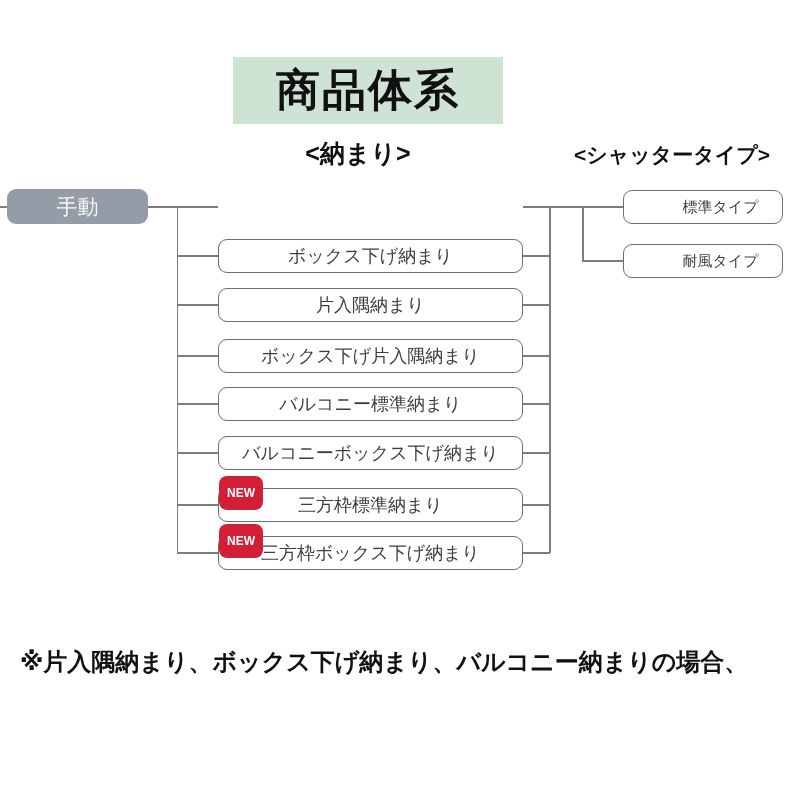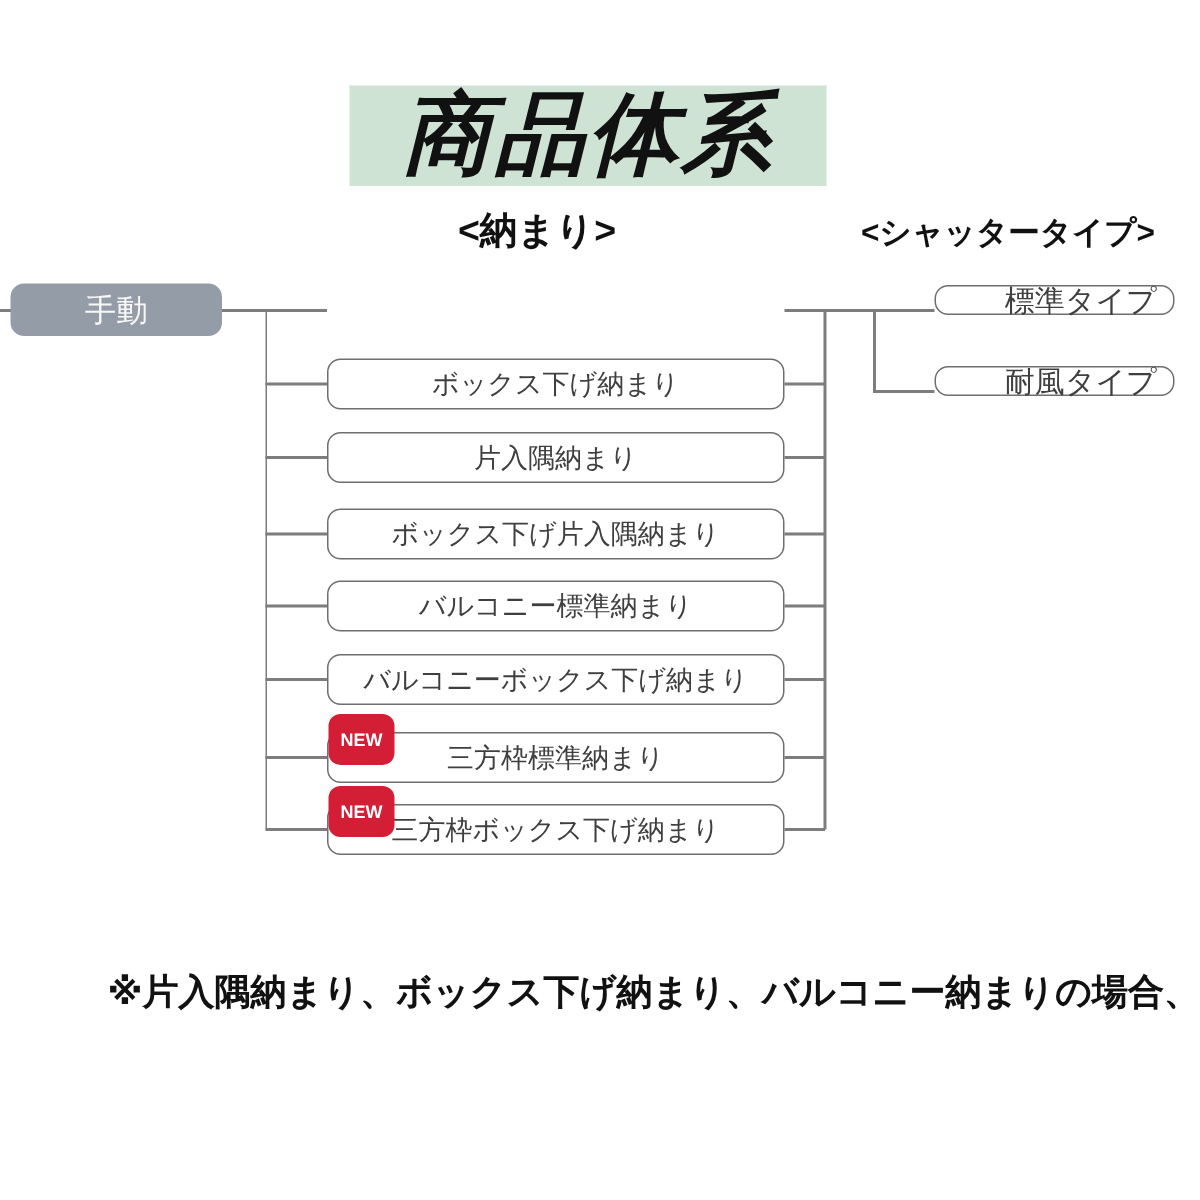--- a/index.html
+++ b/index.html
@@ -18,26 +18,25 @@
   .canvas{
     position:relative;
     width:800px;
     height:800px;
     background:#ffffff;
     overflow:hidden;
   }
   .title-banner{
     position:absolute;
     left:233px; top:57px;
-    width:318px; height:67px;
+    width:270px; height:67px;
     background:var(--title-bg);
     display:flex; align-items:center; justify-content:center;
-    font-size:60px; font-weight:bold; color:#111111;
+    font-size:44px; font-weight:bold; color:#111111;
     letter-spacing:2px;
-    font-style:italic;
   }
   .col-header{
     position:absolute;
     font-weight:bold; color:#111111;
     text-align:center;
   }
   .col-header.nakamari{
     left:218px; top:137px; width:280px;
     font-size:25px;
   }
@@ -62,44 +61,44 @@
     box-sizing:border-box;
     background:#ffffff;
     border:1.5px solid var(--box-border);
     border-radius:9px;
     display:flex; align-items:center; justify-content:center;
     font-size:18px; color:var(--box-text);
   }
   .type-box{
     position:absolute;
     left:623px;
-    width:160px; height:20px;
+    width:160px; height:34px;
     box-sizing:border-box;
     background:#ffffff;
     border:1.5px solid var(--box-border);
     border-radius:9px;
     display:flex; align-items:center; justify-content:center;
-    font-size:20px; color:var(--box-text);padding-left:35px;
+    font-size:15px; color:var(--box-text);padding-left:35px;
   }
   .new-badge{
     position:absolute;
     left:219px;
     width:44px; height:34px;
     background:var(--badge-bg);
     border-radius:8px;
     display:flex; align-items:center; justify-content:center;
     color:#ffffff; font-size:12px; font-weight:bold;
     z-index:3;
   }
   .hline{position:absolute; height:1.5px; background:var(--connector);}
   .vline{position:absolute; width:1.5px; background:var(--connector);}
   .footnote{
     position:absolute;
     left:20px; top:646px; width:780px;
-    text-align:right;
+    text-align:left;
     font-size:24px; font-weight:bold; color:#111111;
     line-height:31px;
   }
 </style>
 </head>
 <body>
 
 <div class="canvas">
 
   <div class="title-banner">商品体系</div>

